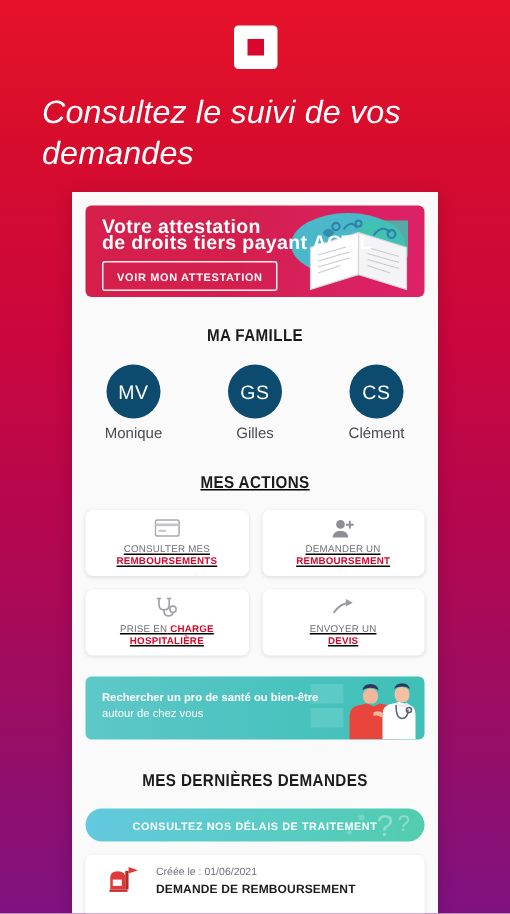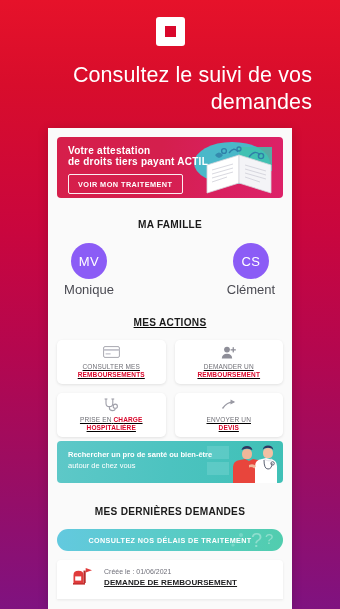--- a/index.html
+++ b/index.html
@@ -9,21 +9,22 @@
     overflow: hidden;
   }
   body {
     background: linear-gradient(180deg, #e6122a 0%, #d80d2c 14%, #c9063e 38%, #b4074f 58%, #9a0d63 78%, #7f1280 100%);
     position: relative;
   }
 
   
   .header {
     padding-top: 17px;
-    text-align: right;
+    text-align: left;
+    font-style: italic;
   }
   .logo {
     width: 29px; height: 29px;
     background: #ffffff;
     border-radius: 3px;
     margin: 0 auto;
     display: flex;
     align-items: center;
     justify-content: center;
   }
@@ -58,21 +59,21 @@
     height: 61px;
     border-radius: 4px;
     background: linear-gradient(100deg, #d61f4b 0%, #d41f4d 45%, #d92060 75%, #dd2268 100%);
     overflow: hidden;
   }
   .attest-text {
     position: relative;
     z-index: 3;
     padding: 9px 0 0 11px;
     color: #ffffff;
-    font-size: 10px;
+    font-size: 13px;
     font-weight: bold;
     line-height: 10.5px;
     letter-spacing: 0.25px;
   }
   .attest-btn {
     position: relative;
     z-index: 3;
     margin: 7px 0 0 11px;
     display: inline-block;
     border: 1px solid rgba(255,255,255,0.92);
@@ -109,34 +110,34 @@
     justify-content: space-between;
     padding: 13px 5px 0 5px;
   }
   .fam {
     width: 54px;
     text-align: center;
   }
   .avatar {
     width: 36px; height: 36px;
     border-radius: 50%;
-    background: #8b5cf6;
+    background: #0c4a6e;
     margin: 0 auto;
     display: flex;
     align-items: center;
     justify-content: center;
     color: #ffffff;
     font-size: 13px;
     font-weight: 400;
     letter-spacing: 0.4px;
     cursor: pointer;
   }
   .fam-name {
     margin-top: 6px;
-    font-size: 13px;
+    font-size: 10px;
     color: #4a4a52;
     line-height: 9px;
   }
 
   
   .actions-wrap { padding-top: 22px; text-decoration: underline; }
   .actions-grid {
     display: grid;
     grid-template-columns: 1fr 1fr;
     gap: 9px;
@@ -161,21 +162,21 @@
     font-size: 6.5px;
     line-height: 8px;
     color: #6f6f76;
     letter-spacing: 0.15px;
   }
   .act-label b { color: #d9072b; font-weight: bold; }
 
   
   .pro-banner {
     position: relative;
-    margin-top: 4px;
+    margin-top: 14px;
     height: 42px;
     border-radius: 4px;
     overflow: hidden;
     background: linear-gradient(95deg, #5ec8c8 0%, #4cc3c0 50%, #3fc0b6 100%);
     cursor: pointer;
   }
   .pro-text {
     position: relative; z-index: 3;
     padding: 9px 0 0 11px;
     color: #ffffff;
@@ -221,21 +222,20 @@
   }
   .req-icon-col { width: 34px; text-align: center; flex: none; }
   .req-body { padding-left: 4px; padding-top: 1px; }
   .req-date { font-size: 7px; color: #70707a; }
   .req-title {
     margin-top: 3px;
     font-size: 8px;
     font-weight: bold;
     color: #1d1d1f;
     letter-spacing: 0.1px;
-    text-decoration: underline;
   }
 </style>
 </head>
 <body>
 
 <div class="header">
   <div class="logo">
     <div class="logo-inner"></div>
   </div>
   <div class="hero-title">Consultez le suivi de vos demandes</div>
@@ -264,32 +264,36 @@
           <line x1="68" y1="28" x2="89" y2="34"></line>
           <line x1="68" y1="32" x2="89" y2="38"></line>
           <line x1="68" y1="36" x2="89" y2="42"></line>
           <line x1="68" y1="40" x2="83" y2="45"></line>
         </g>
       </svg>
       <div class="attest-text">
         <div>Votre attestation</div>
         <div>de droits tiers payant ACTIL</div>
       </div>
-      <button class="attest-btn">VOIR MON TRAITEMENT</button>
+      <button class="attest-btn">VOIR MON ATTESTATION</button>
     </div>
 
     <div class="family-wrap">
       <div class="sec-title">MA FAMILLE</div>
       <div class="family-row">
 
         <div class="fam">
           <div class="avatar">MV</div>
           <div class="fam-name">Monique</div>
         </div>
 
+        <div class="fam">
+          <div class="avatar">GS</div>
+          <div class="fam-name">Gilles</div>
+        </div>
 
         <div class="fam">
           <div class="avatar">CS</div>
           <div class="fam-name">Clément</div>
         </div>
 
 
       </div>
     </div>
 

